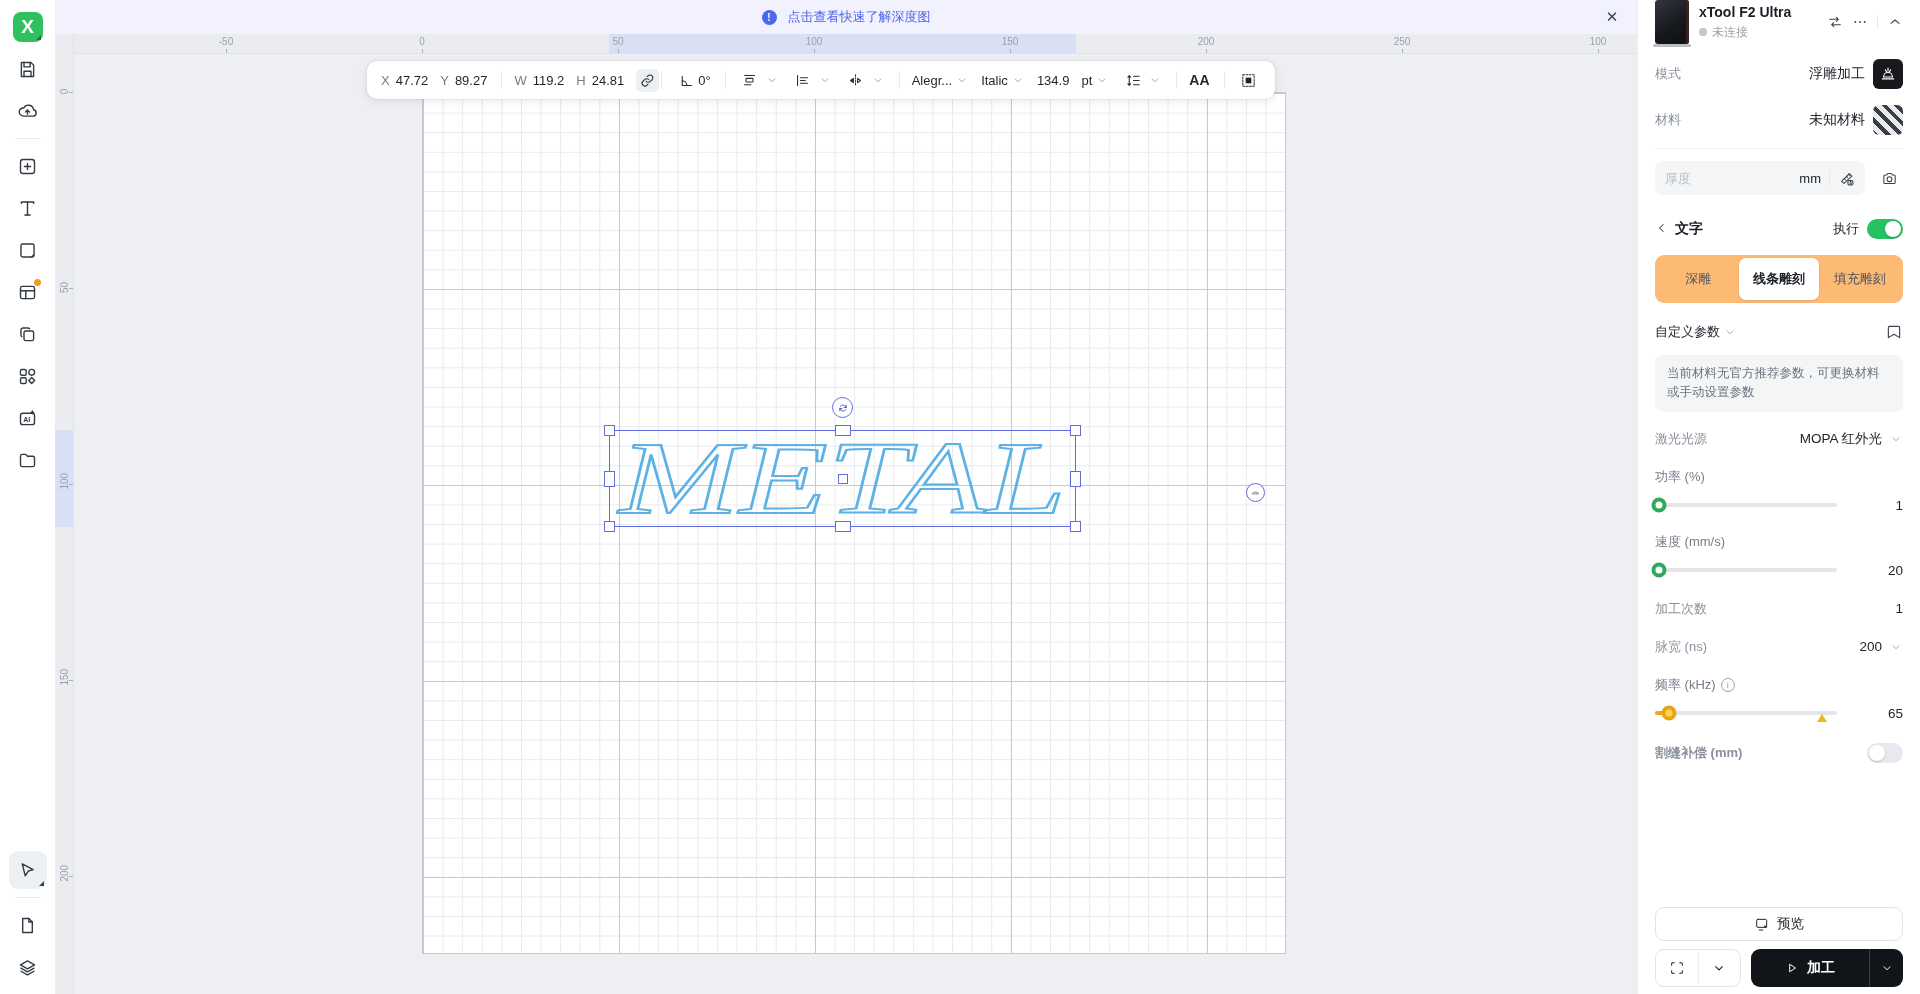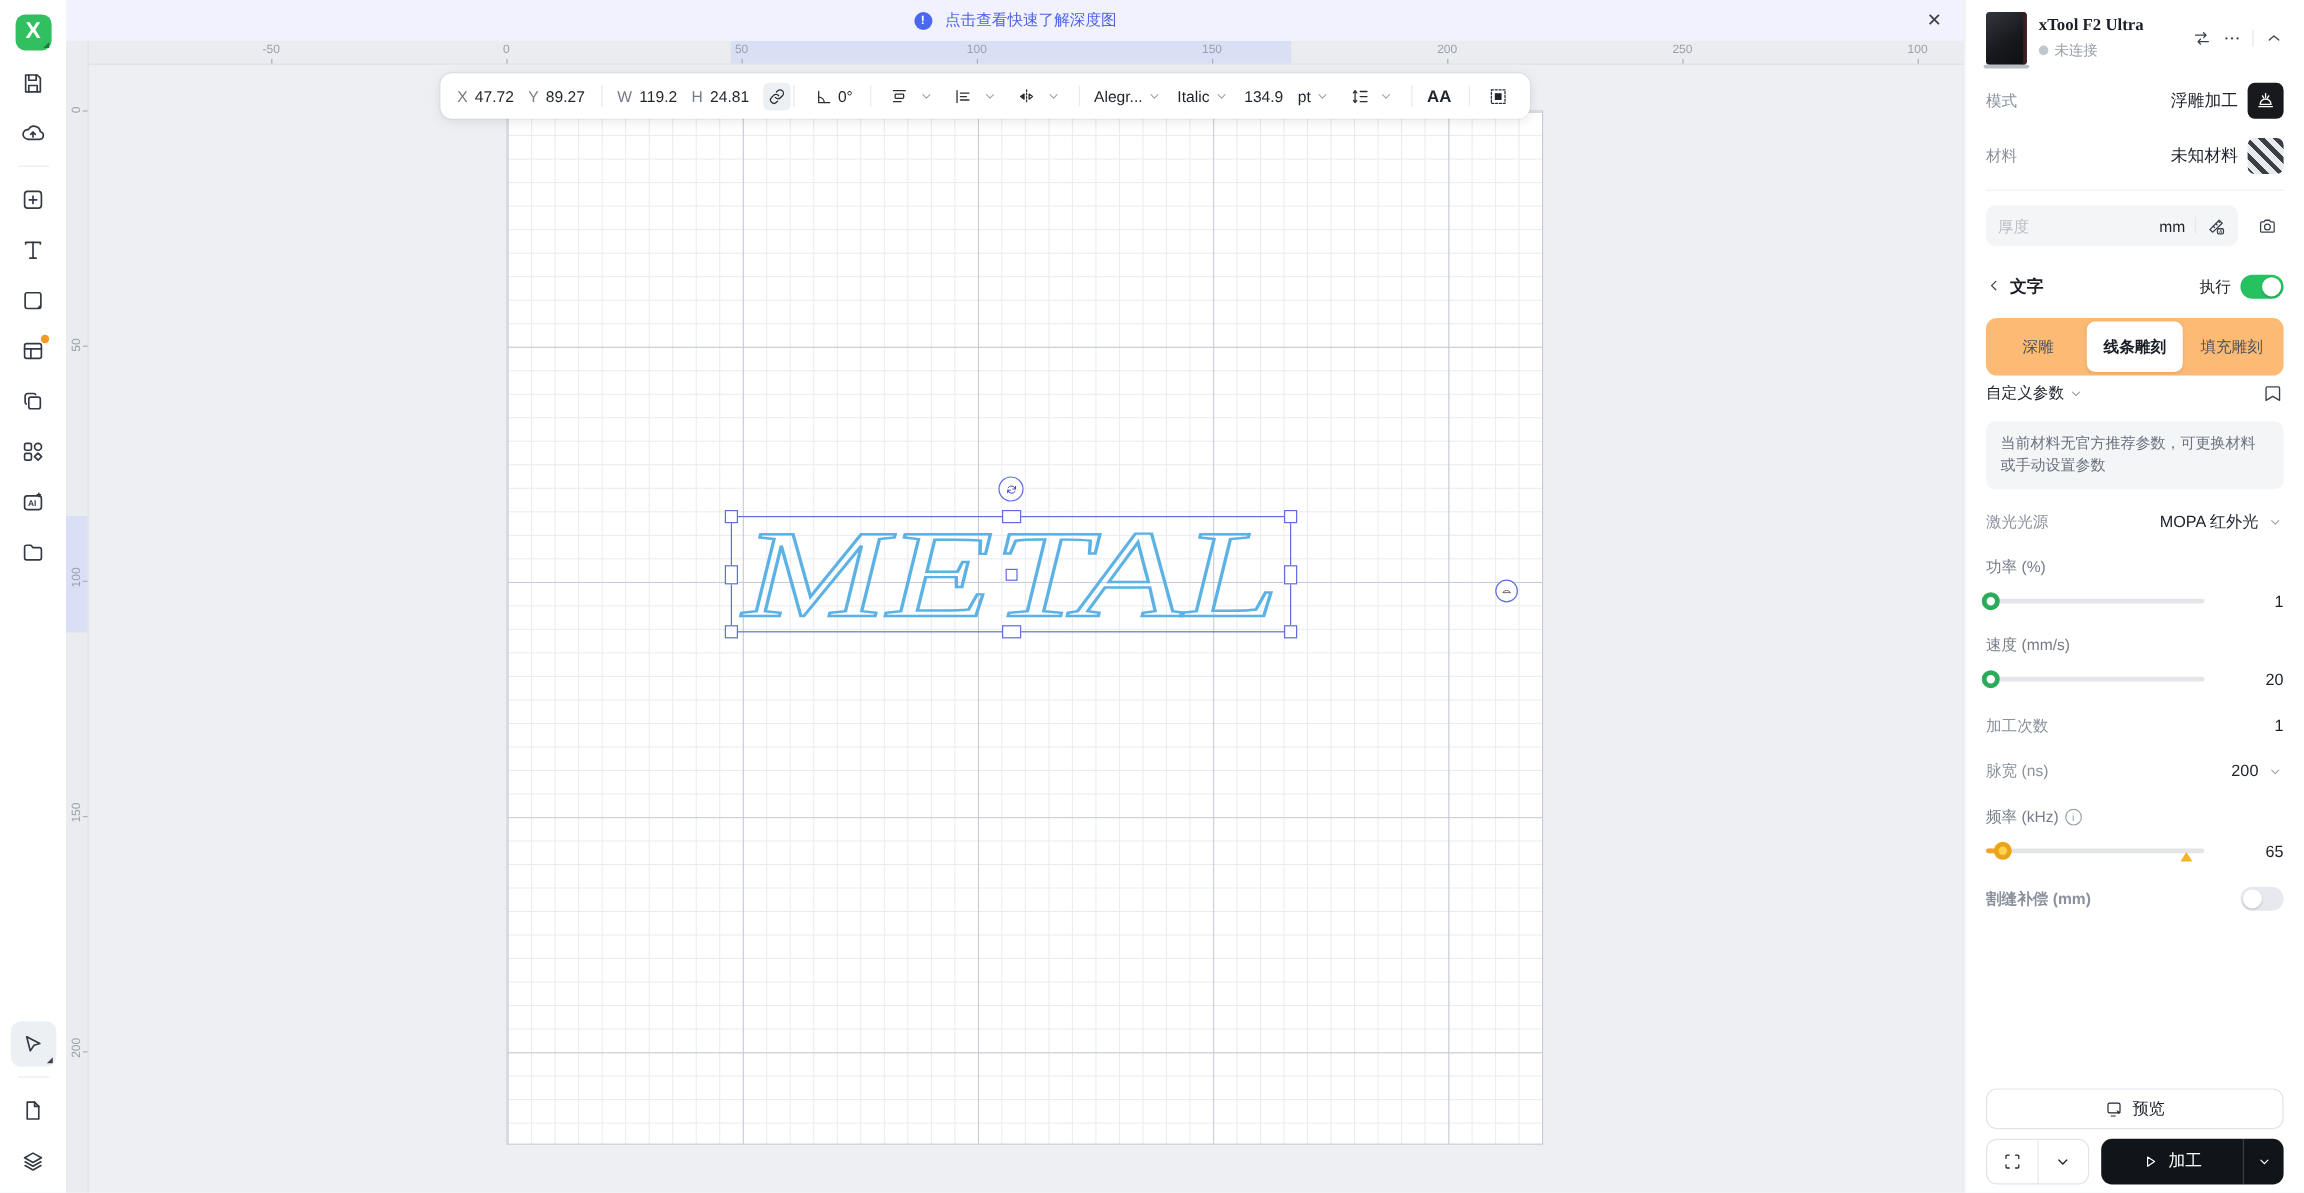--- a/index.html
+++ b/index.html
@@ -81,21 +81,21 @@
   .tb-ico { display:flex; align-items:center; justify-content:center; width:24px; height:24px; cursor:pointer; }
   .tb-ico svg { width:17px; height:17px; stroke:#2a2f36; fill:none; stroke-width:1.5; stroke-linecap:round; stroke-linejoin:round; }
   .tb-ico.boxed { background:#edf0f3; border-radius:5px; width:23px; height:23px; }
   .chev { width:14px; height:14px; margin-left:3px; }
   .chev svg { width:14px; height:14px; stroke:#9aa1ac; fill:none; stroke-width:1.6; stroke-linecap:round; stroke-linejoin:round; }
   .tb-aa { font-size:14px; font-weight:bold; letter-spacing:0; color:#1f242c;text-align:center; }
 
   
   .rpanel { position:absolute; right:0; top:0; width:283px; height:994px; background:#fff; z-index:45;
     border-left:1px solid #eceef1; padding:0 17px; font-size:13px; }
-  .dev-row { display:flex; align-items:center; margin-top:10px;font-family:Liberation Serif, serif; }
+  .dev-row { display:flex; align-items:center; margin-top:0; }
   .dev-img { width:34px; height:44px; border-radius:3px; background:linear-gradient(145deg,#33363d 0%,#17191d 55%,#0e0f12 100%);
     position:relative; flex:none; box-shadow:inset -3px 0 0 #3b2022; }
   .dev-img::after{content:""; position:absolute; left:-2px; right:-2px; bottom:-3px; height:3px; background:#b9bdc4; border-radius:2px;}
   .dev-meta { margin-left:10px; flex:1; min-width:0; }
   .dev-name { font-size:14px; font-weight:bold; color:#1a1e26; }
   .dev-status { display:flex; align-items:center; gap:5px; margin-top:4px; font-size:12px; color:#9aa1ab; }
   .status-dot { width:8px; height:8px; border-radius:50%; background:#c2c7cf; }
   .dev-actions { display:flex; align-items:center; gap:9px; color:#3a414b; }
   .dev-actions svg { width:16px; height:16px; stroke:#3a414b; fill:none; stroke-width:1.6; stroke-linecap:round; stroke-linejoin:round; }
   .v-div { width:1px; height:14px; background:#e4e7ec; }
@@ -128,21 +128,21 @@
   .toggle.on { background:#26c160; }
   .toggle.off { background:#e7e9ee; }
   .toggle i { position:absolute; top:2px; width:16px; height:16px; border-radius:50%; background:#fff;
     box-shadow:0 1px 2px rgba(0,0,0,.2); }
   .toggle.on i { right:2px; } .toggle.off i { left:2px; }
 
   .tabs { margin-top:16px; height:48px; background:#fdba74; border-radius:9px; padding:3px; display:flex; }
   .tab { flex:1; display:flex; align-items:center; justify-content:center; border-radius:7px; color:#4a515c; cursor:pointer; }
   .tab.active { background:#fff; color:#1a1e26; font-weight:bold; box-shadow:0 1px 3px rgba(25,30,40,.10); }
 
-  .custom-row { display:flex; align-items:center; margin-top:6px; }
+  .custom-row { display:flex; align-items:center; margin-top:20px; }
   .custom-row .lbl { color:#20252d; }
   .bm-btn { margin-left:auto; display:flex; cursor:pointer; }
   .bm-btn svg { width:18px; height:18px; stroke:#3a414b; fill:none; stroke-width:1.5; stroke-linecap:round; stroke-linejoin:round; }
 
   .notice { margin-top:14px; background:#f4f5f7; border-radius:8px; padding:9px 12px; font-size:12.5px;
     line-height:1.55; color:#6b7380; }
 
   .param-row { display:flex; margin-top:18px; }
   .param-row .plabel { color:#8a919c; display:flex; align-items:center; gap:5px; }
   .param-row .pright { margin-left:auto; display:flex; align-items:center; gap:4px; color:#20252d; font-size:13.5px; }
@@ -156,21 +156,21 @@
   .tri-mark { position:absolute; top:3px; width:0; height:0; border-left:5px solid transparent;
     border-right:5px solid transparent; border-bottom:8px solid #f0b429; }
   .slider-val { margin-left:auto; color:#20252d; font-size:13.5px; }
   .info-ico { width:14px; height:14px; border-radius:50%; border:1px solid #9aa1ac; color:#9aa1ac; font-size:9px;
     display:inline-flex; align-items:center; justify-content:center; font-style:normal; }
 
   .preview-btn { position:absolute; left:17px; right:17px; top:907px; height:34px; border:1px solid #e1e4e9;
     border-radius:9px; display:flex; align-items:center; justify-content:center; gap:7px; font-size:13.5px;
     color:#20252d; cursor:pointer; background:#fff; }
   .preview-btn svg { width:16px; height:16px; stroke:#20252d; fill:none; stroke-width:1.5; stroke-linecap:round; stroke-linejoin:round; }
-  .bottom-row { position:absolute; left:17px; right:17px; top:949px; height:38px; display:flex; gap:10px; }
+  .bottom-row { position:absolute; left:17px; right:17px; top:949px; height:38px; display:flex; gap:10px;font-weight:bold; }
   .frame-group { width:86px; border:1px solid #e1e4e9; border-radius:9px; display:flex; background:#fff; }
   .frame-cell { flex:1; display:flex; align-items:center; justify-content:center; cursor:pointer; }
   .frame-cell:first-child { border-right:1px solid #e9ecf0; }
   .frame-cell svg { width:16px; height:16px; stroke:#20252d; fill:none; stroke-width:1.6; stroke-linecap:round; }
   .process-btn { flex:1; background:#111418; border-radius:9px; display:flex; align-items:stretch; color:#fff; cursor:pointer; }
   .process-main { flex:1; display:flex; align-items:center; justify-content:center; gap:8px; font-size:14px; }
   .process-main svg { width:14px; height:14px; stroke:#fff; fill:none; stroke-width:1.7; stroke-linejoin:round; }
   .process-chev { width:34px; display:flex; align-items:center; justify-content:center; border-left:1px solid rgba(255,255,255,.18); }
   .process-chev svg { width:14px; height:14px; stroke:#fff; fill:none; stroke-width:1.7; stroke-linecap:round; }
 </style>

